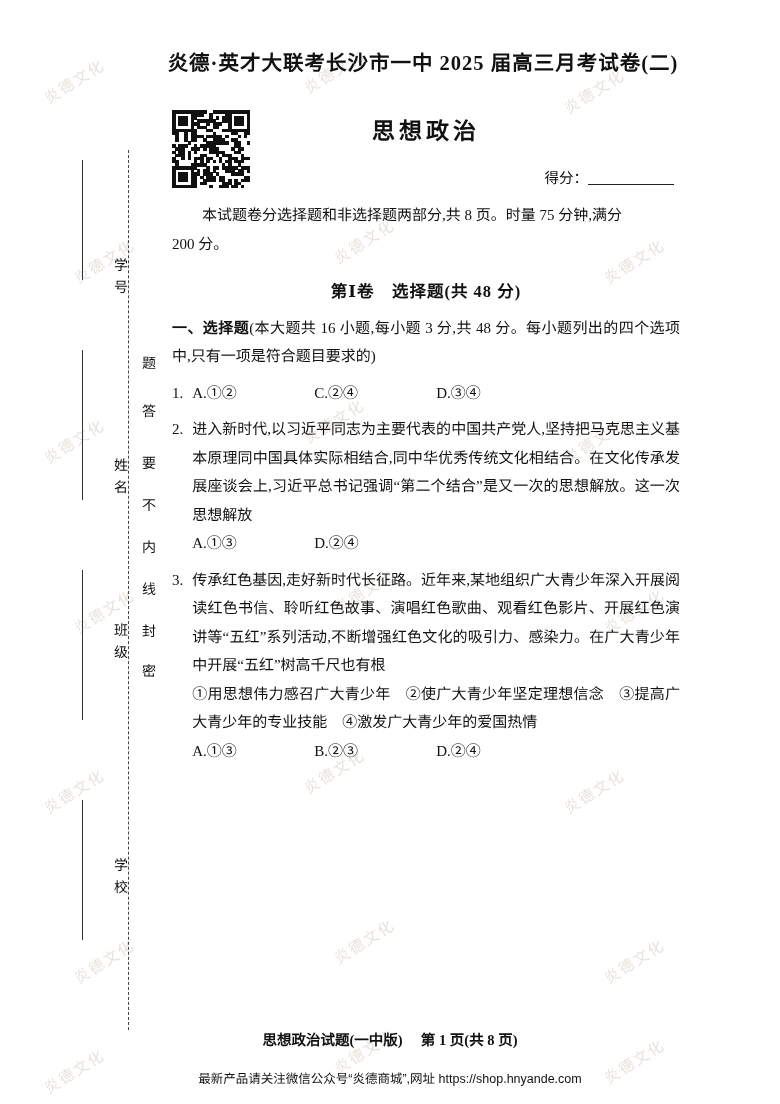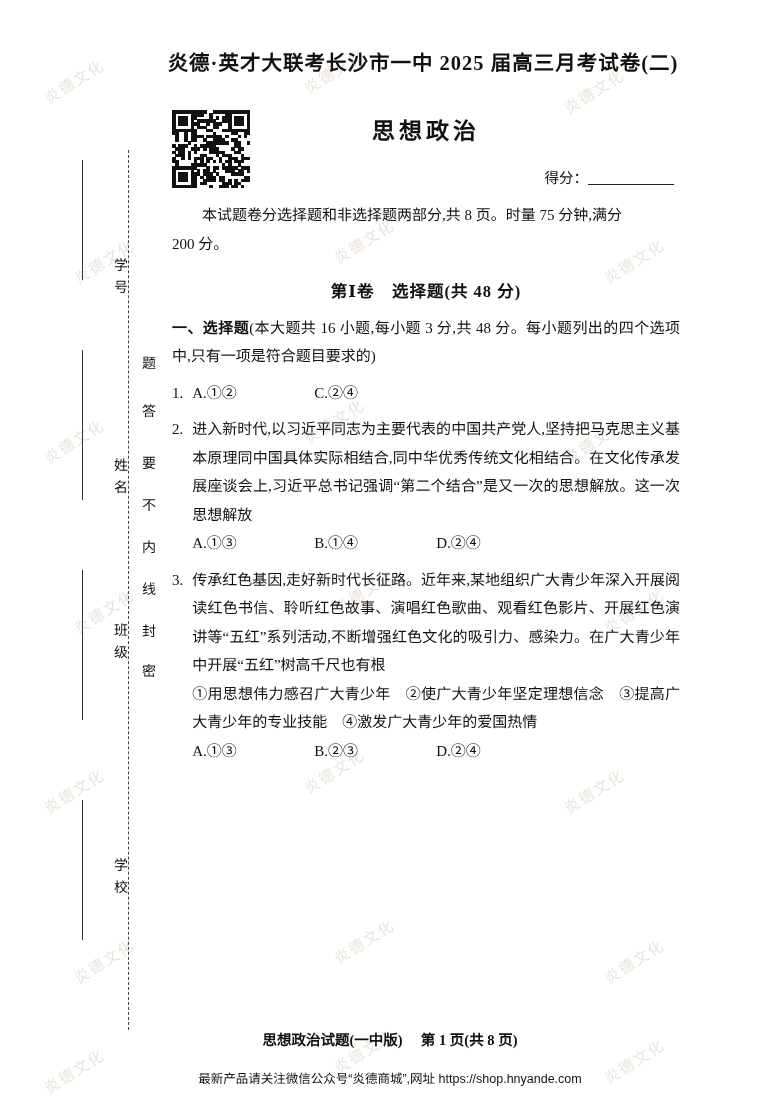--- a/index.html
+++ b/index.html
@@ -249,27 +249,27 @@
   <div class="part-head">
     <b>一、选择题</b><span>(本大题共 16 小题,每小题 3 分,共 48 分。每小题列出的四个选项中,只有一项是符合题目要求的)</span>
   </div>
 
   <div id="questions">
       <div class="q">
         <div class="stem"><span class="num">1.</span></div>
         <div class="choices">
           <span>A.①②</span>
           <span>C.②④</span>
+          <span>D.③④</span>
         </div>
       </div>
       <div class="q">
         <div class="stem"><span class="num">2.</span><span>进入新时代,以习近平同志为主要代表的中国共产党人,坚持把马克思主义基本原理同中国具体实际相结合,同中华优秀传统文化相结合。在文化传承发展座谈会上,习近平总书记强调“第二个结合”是又一次的思想解放。这一次思想解放</span></div>
         <div class="choices">
           <span>A.①③</span>
-          <span>B.①④</span>
           <span>D.②④</span>
         </div>
       </div>
       <div class="q">
         <div class="stem"><span class="num">3.</span><span>传承红色基因,走好新时代长征路。近年来,某地组织广大青少年深入开展阅读红色书信、聆听红色故事、演唱红色歌曲、观看红色影片、开展红色演讲等“五红”系列活动,不断增强红色文化的吸引力、感染力。在广大青少年中开展“五红”树高千尺也有根</span></div>
         <div class="opts">①用思想伟力感召广大青少年　②使广大青少年坚定理想信念　③提高广大青少年的专业技能　④激发广大青少年的爱国热情</div>
         <div class="choices">
           <span>A.①③</span>
           <span>B.②③</span>
           <span>D.②④</span>

